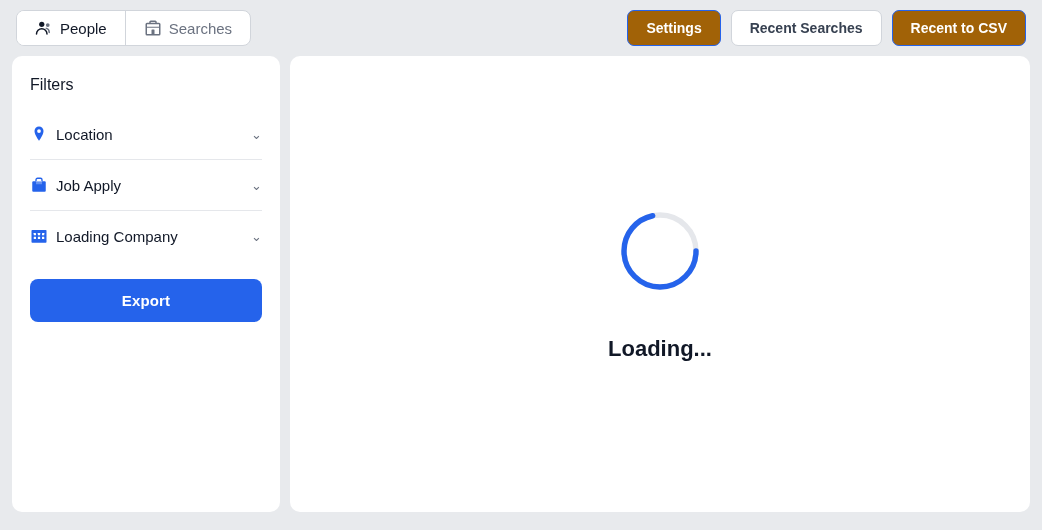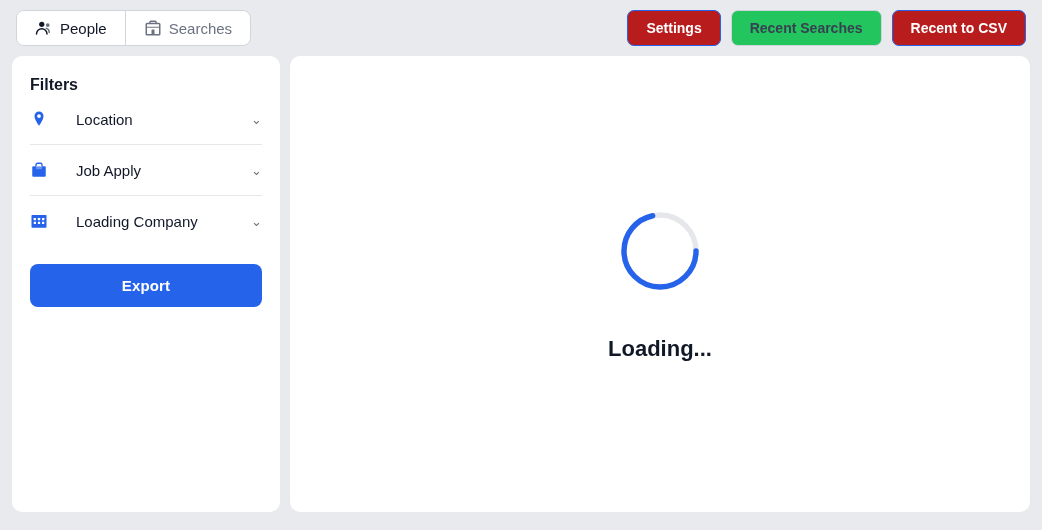--- a/index.html
+++ b/index.html
@@ -56,25 +56,25 @@
       gap: 10px;
       align-items: center;
     }
     .btn {
       padding: 9px 18px;
       border-radius: 7px;
       font-size: 14px;
       font-weight: 600;
       cursor: pointer;
       border: 1.5px solid #d1d5db;
-      background: #22c55e;
+      background: #ffffff;
       color: #374151;
     }
     .btn-primary {
-      background: #b91c1c;
+      background: #a16207;
       color: #fff;
       border-color: #2563eb;
     }
 
     
     .main-layout {
       display: flex;
       gap: 10px;
       padding: 0 12px 12px 12px;
       height: calc(530px - 62px);
@@ -86,29 +86,29 @@
       min-width: 268px;
       background: #fff;
       border-radius: 10px;
       padding: 20px 18px;
       display: flex;
       flex-direction: column;
       gap: 0;
     }
     .filters-title {
       font-size: 16px;
-      font-weight: 700;
-      color: #111827;
-      margin-bottom: 0;
+      font-weight: 400;
+      color: #111827;
+      margin-bottom: 15px;
     }
 
     .filter-item {
       display: flex;
       align-items: center;
-      gap: 28px;
+      gap: 8px;
       padding: 16px 0;
       border-bottom: 1px solid #e5e7eb;
       cursor: pointer;
     }
     .filter-item:last-of-type {
       border-bottom: none;
     }
     .filter-label {
       font-size: 15px;
       font-weight: 500;

